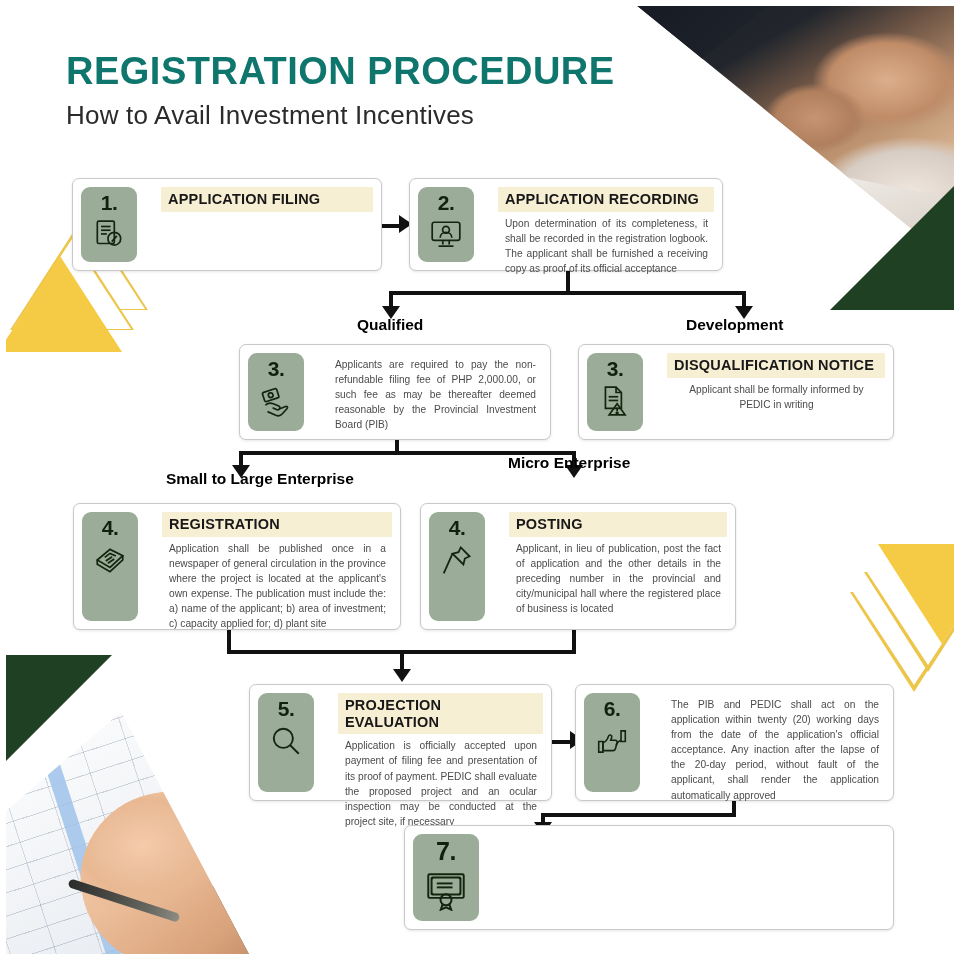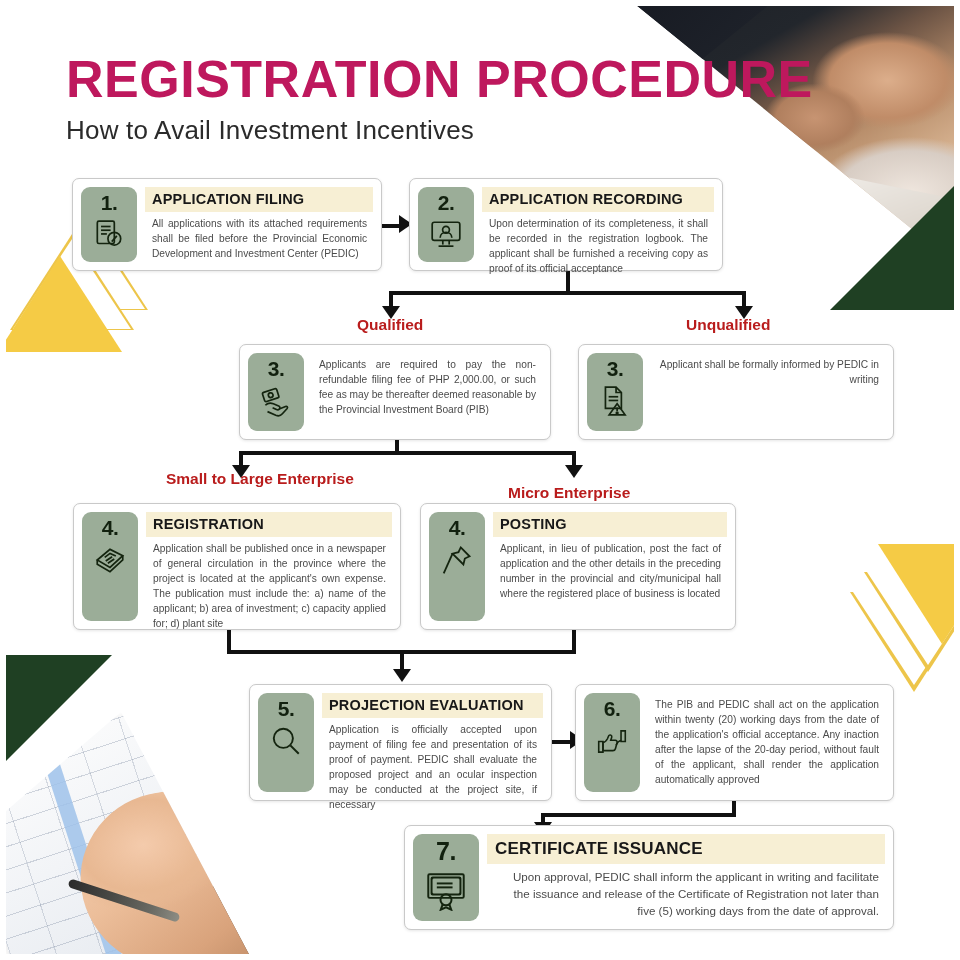--- a/index.html
+++ b/index.html
@@ -152,22 +152,22 @@
     content: "";
     position: absolute; left: 3px; top: 0px;
     width: 122px; height: 93px;
     clip-path: polygon(0 0, 100% 0, 50% 100%);
     background: #ffffff;
   }
 
   
   #header { position: absolute; left: 66px; top: 52px; }
   #title {
-    font-size: 52px; font-weight: 700; letter-spacing: .5px;
-    color: #be185d; line-height: 1.05;
+    font-size: 38px; font-weight: 700; letter-spacing: .5px;
+    color: #0f766e; line-height: 1.05;
   }
   #subtitle {
     margin-top: 8px;
     font-size: 26px; font-weight: 400; color: #2b2b2b;
     letter-spacing: .2px;
   }
 
   
   .card {
     position: absolute;
@@ -194,34 +194,34 @@
     font-size: 21px; font-weight: 700; color: #12210f;
     line-height: 1; letter-spacing: -.5px;
     align-self: center;
   }
   .icon-glyph {
     margin-top: 4px;
     width: 36px; height: 36px;
     display: flex; align-items: center; justify-content: center;
   }
   .icon-glyph svg { width: 34px; height: 34px; }
-  .card-body { flex: 1 1 auto; padding-left: 8px; min-width: 0; }
+  .card-body { flex: 1 1 auto; padding-left: 24px; min-width: 0; }
   .card-head {
     background: #f7efd4;
     font-size: 14.5px; font-weight: 700; letter-spacing: .2px;
     color: #181818;
     padding: 4px 7px 4px 7px;
     line-height: 1.15;
   }
   .card-text {
     font-size: 10.2px; line-height: 1.48; color: #4b4b4b;
     padding: 4px 6px 0 7px;
     text-align: justify;
   }
-  .card-text.left { text-align: right; }
+  .card-text.left { text-align: center; }
   .card.big .card-head { font-size: 17px; padding: 5px 8px; }
   .card.big .card-text { font-size: 11.6px; line-height: 1.5; }
   .card.big .icon-box { width: 66px; }
   .card.big .icon-num { font-size: 25px; }
   .card.big .icon-glyph { width: 44px; height: 44px; }
   .card.big .icon-glyph svg { width: 42px; height: 42px; }
 
   
   .ln { position: absolute; background: #111111; z-index: 2; }
   .ln.v { width: 4px; }
@@ -235,21 +235,21 @@
   }
   .arw.right {
     border-left: 13px solid #111111;
     border-right: 0;
     border-top: 9px solid transparent;
     border-bottom: 9px solid transparent;
   }
 
   .branch-label {
     position: absolute;
-    font-size: 15.5px; font-weight: 700; color: #b91c1c;
+    font-size: 15.5px; font-weight: 700; color: #000000;
     white-space: nowrap; z-index: 4;
   }
 </style>
 </head>
 <body>
 
 <div class="photo-tr deco">
   <div class="img"></div>
   <div class="shade-dark"></div>
   <div class="cuff"></div>
@@ -289,31 +289,31 @@
 <div class="arw right" style="left:399px; top:215px;"></div>
 
 <div class="ln v" style="left:566px; top:271px; height:22px;"></div>
 <div class="ln h" style="left:389px; top:291px; width:357px;"></div>
 <div class="ln v" style="left:389px; top:291px; height:19px;"></div>
 <div class="arw" style="left:382px; top:306px;"></div>
 <div class="ln v" style="left:742px; top:291px; height:19px;"></div>
 <div class="arw" style="left:735px; top:306px;"></div>
 
 <div class="branch-label" style="left:357px; top:316px;">Qualified</div>
-<div class="branch-label" style="left:686px; top:316px;">Unqualified</div>
+<div class="branch-label" style="left:686px; top:316px;">Development</div>
 
 <div class="ln v" style="left:395px; top:437px; height:16px;"></div>
 <div class="ln h" style="left:239px; top:451px; width:337px;"></div>
 <div class="ln v" style="left:239px; top:451px; height:18px;"></div>
 <div class="arw" style="left:232px; top:465px;"></div>
 <div class="ln v" style="left:572px; top:451px; height:18px;"></div>
 <div class="arw" style="left:565px; top:465px;"></div>
 
 <div class="branch-label" style="left:138px; top:470px;margin-left:28px;">Small to Large Enterprise</div>
-<div class="branch-label" style="left:508px; top:484px;">Micro Enterprise</div>
+<div class="branch-label" style="left:508px; top:454px;">Micro Enterprise</div>
 
 <div class="ln v" style="left:227px; top:630px; height:22px;"></div>
 <div class="ln v" style="left:572px; top:630px; height:22px;"></div>
 <div class="ln h" style="left:227px; top:650px; width:349px;"></div>
 <div class="ln v" style="left:400px; top:650px; height:22px;"></div>
 <div class="arw" style="left:393px; top:669px;"></div>
 
 <div class="ln h" style="left:551px; top:740px; width:26px;"></div>
 <div class="arw right" style="left:570px; top:731px;"></div>
 
@@ -331,21 +331,20 @@
         <line x1="8.5" y1="8" x2="17.5" y2="8"></line>
           <line x1="8.5" y1="11.5" x2="17.5" y2="11.5"></line>
         <line x1="8.5" y1="15" x2="14" y2="15"></line>
         <circle cx="21" cy="19.5" r="6"></circle>
         <path d="M18.6 22.2 L23.4 16.8"></path>
       </svg>
     </div>
   </div>
   <div class="card-body">
     <div class="card-head">APPLICATION FILING</div>
-    <div class="card-text">All applications with its attached requirements shall be filed before the Provincial Economic Development and Investment Center (PEDIC)</div>
   </div>
 </div>
 
 <div class="card" style="left:409px; top:178px; width:314px; height:93px;">
   <div class="icon-box">
     <div class="icon-num">2.</div>
     <div class="icon-glyph">
       <svg viewBox="0 0 32 32" fill="none" stroke="#14240f" stroke-width="1.6">
         <rect x="3" y="4" width="26" height="17" rx="2"></rect>
         <circle cx="16" cy="11" r="3.2"></circle>
@@ -388,20 +387,21 @@
         <path d="M17 3v5h5"></path>
         <line x1="10" y1="12" x2="19" y2="12"></line>
           <line x1="10" y1="15.5" x2="19" y2="15.5"></line>
         <path d="M18 18.5 L25.5 29 L10.5 29 Z"></path>
         <line x1="18" y1="22" x2="18" y2="25.5"></line>
         <circle cx="18" cy="27.3" r=".8" fill="#14240f"></circle>
       </svg>
     </div>
   </div>
   <div class="card-body">
+    <div class="card-head">DISQUALIFICATION NOTICE</div>
     <div class="card-text left">Applicant shall be formally informed by PEDIC in writing</div>
   </div>
 </div>
 
 <div class="card" style="left:73px; top:503px; width:328px; height:127px;">
   <div class="icon-box">
     <div class="icon-num">4.</div>
     <div class="icon-glyph">
       <svg viewBox="0 0 32 32" fill="none" stroke="#14240f" stroke-width="1.6">
         <path d="M4 16 L16 6 L28 12 L16 23 Z"></path>
@@ -478,17 +478,13 @@
         <circle cx="26.4" cy="7.2" r=".7" fill="#14240f" stroke="none"></circle>
         <circle cx="5.6" cy="18.8" r=".7" fill="#14240f" stroke="none"></circle>
         <circle cx="26.4" cy="18.8" r=".7" fill="#14240f" stroke="none"></circle>
         <line x1="9" y1="11" x2="21" y2="11"></line>
           <line x1="9" y1="14" x2="21" y2="14"></line>
         <circle cx="16" cy="23.5" r="4.2"></circle>
         <path d="M13.6 26.6 L12 31 L16 29.2 L20 31 L18.4 26.6"></path>
       </svg>
     </div>
   </div>
-  <div class="card-body">
-    <div class="card-head">CERTIFICATE ISSUANCE</div>
-    <div class="card-text left">Upon approval, PEDIC shall inform the applicant in writing and facilitate the issuance and release of the Certificate of Registration not later than five (5) working days from the date of approval.</div>
-  </div>
 </div>
 
 </body></html>

